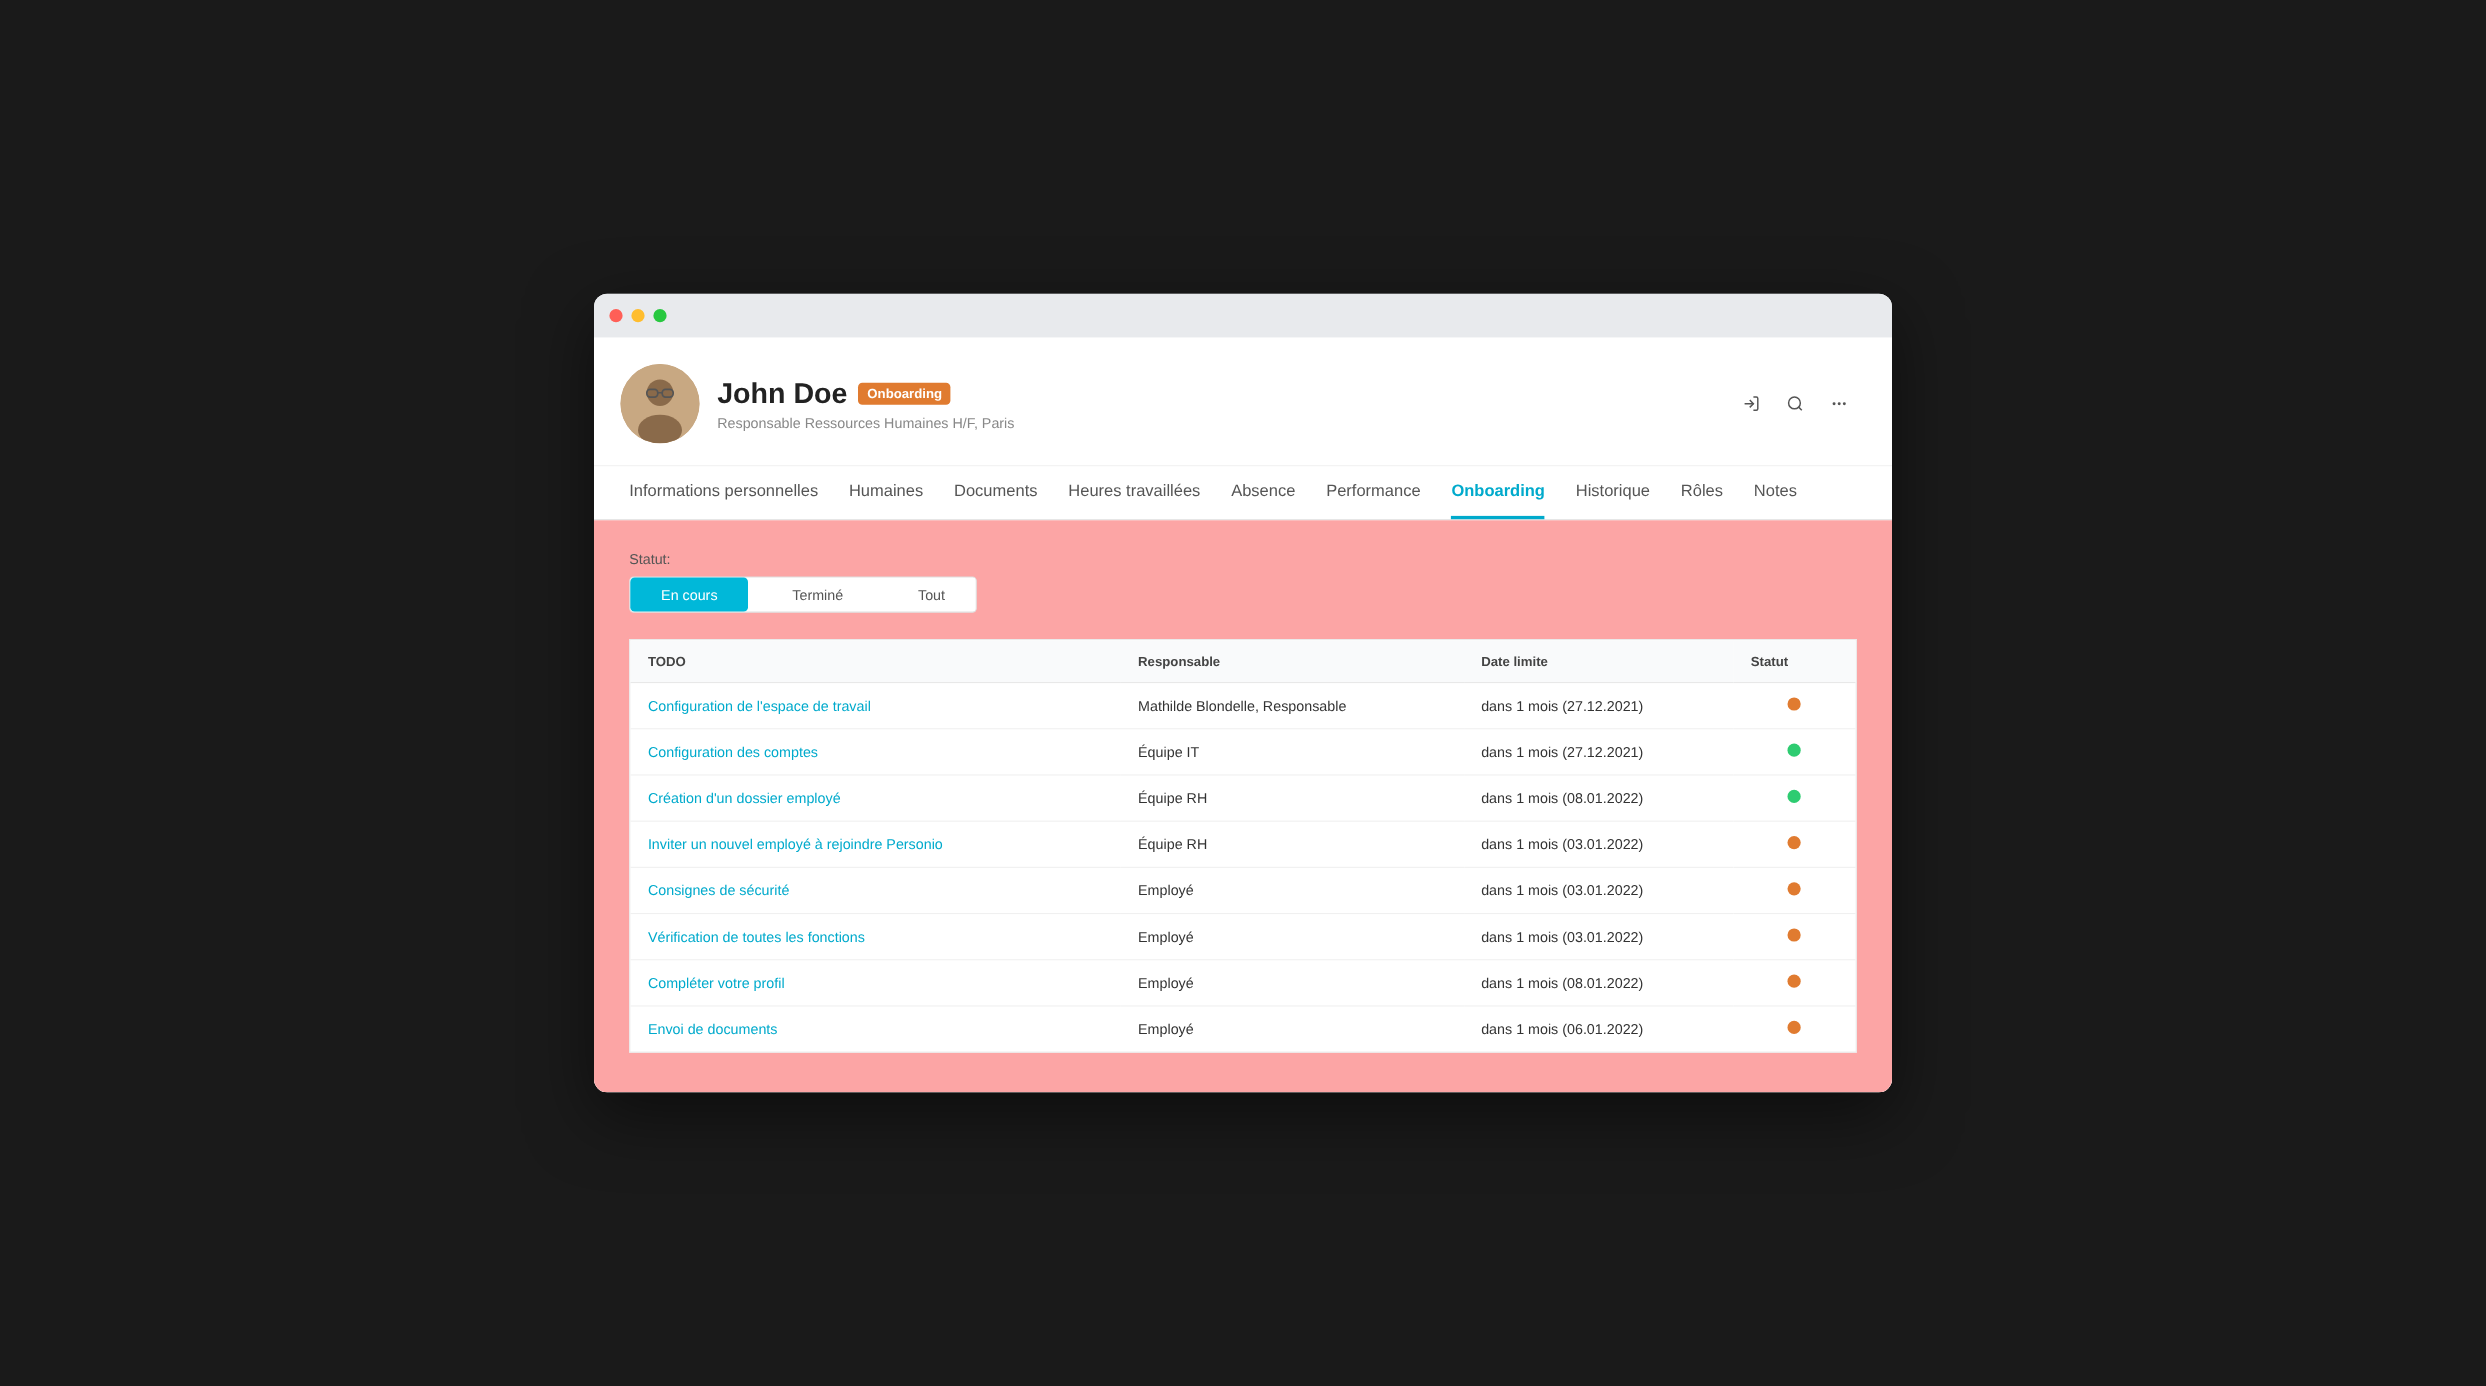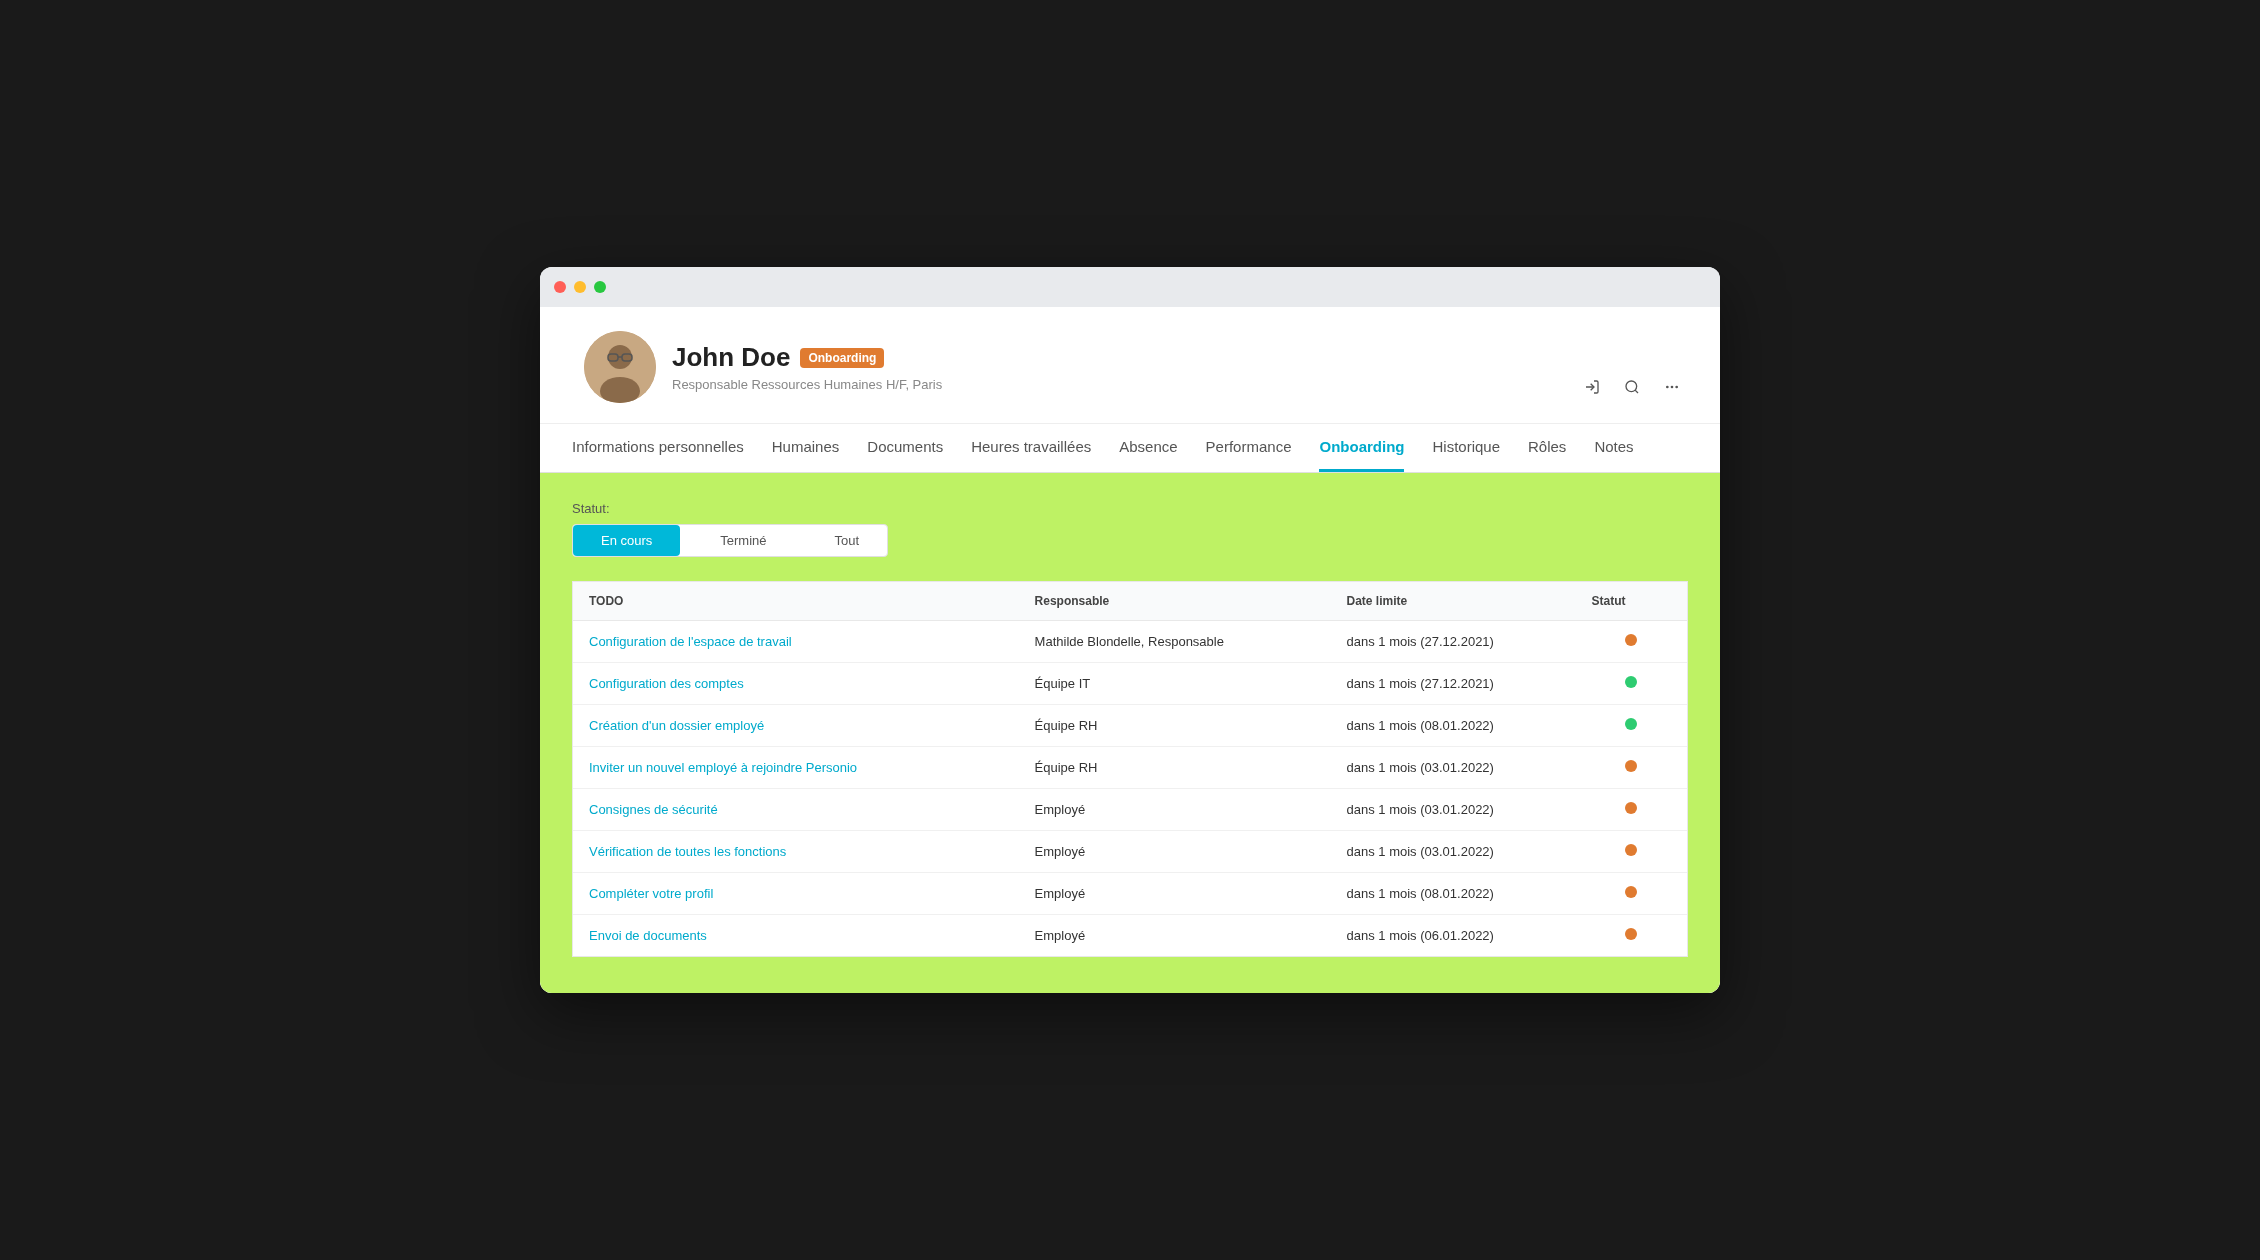--- a/index.html
+++ b/index.html
@@ -33,23 +33,23 @@
     .tl-red { background: #ff5f57; }
     .tl-yellow { background: #ffbd2e; }
     .tl-green { background: #28c840; }
     .content {
       background: #ffffff;
       margin: 0;
       padding: 0;
     }
     .header {
       display: flex;
-      align-items: flex-end;
+      align-items: center;
       justify-content: space-between;
-      padding: 24px 32px 20px 44px;
+      padding: 24px 32px 20px 24px;
       background: #fff;
       border-bottom: 1px solid #eee;
     }
     .header-left {
       display: flex;
       align-items: center;
       gap: 16px;
     }
     .avatar {
       width: 72px;
@@ -121,21 +121,21 @@
       white-space: nowrap;
       user-select: none;
     }
     .nav-tab.active {
       color: #00aacc;
       border-bottom-color: #00aacc;
       font-weight: 600;
     }
     .main-content {
       padding: 28px 32px;
-      background: #bef264;
+      background: #fca5a5;
       min-height: 520px;
     }
     .statut-label {
       font-size: 13px;
       color: #555;
       margin-bottom: 8px;
     }
     .status-filter {
       display: flex;
       gap: 12px;

